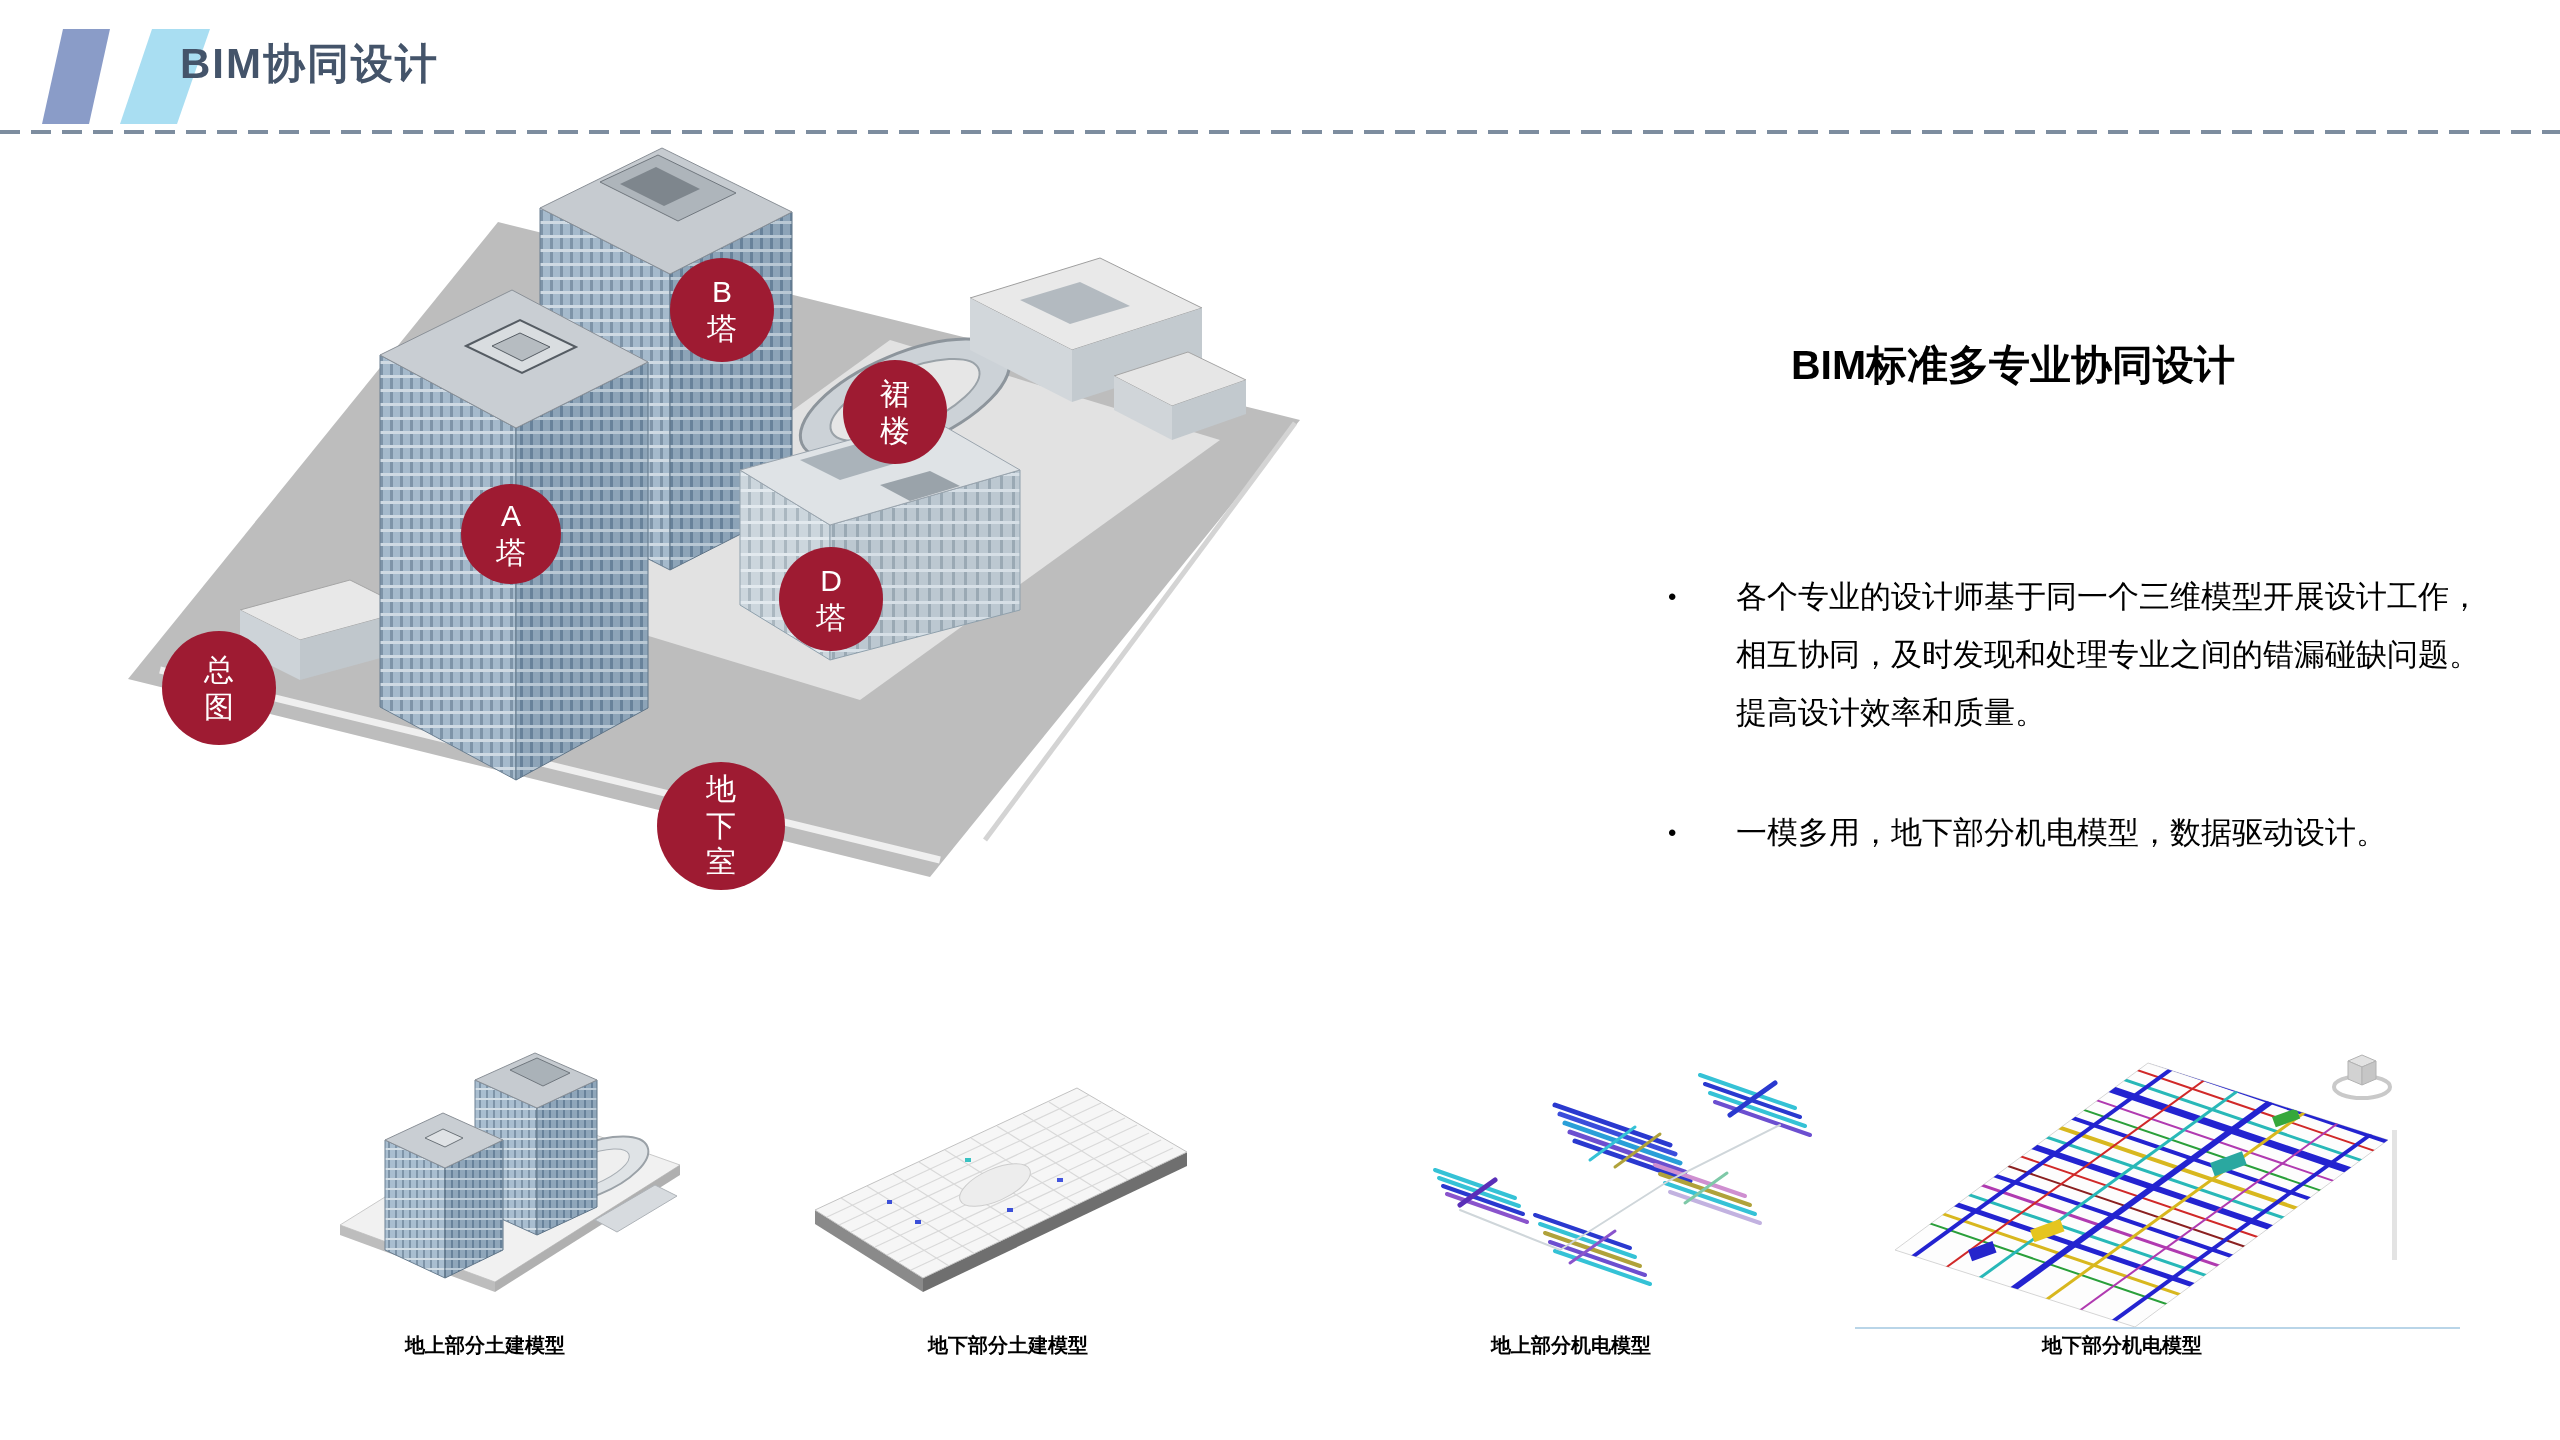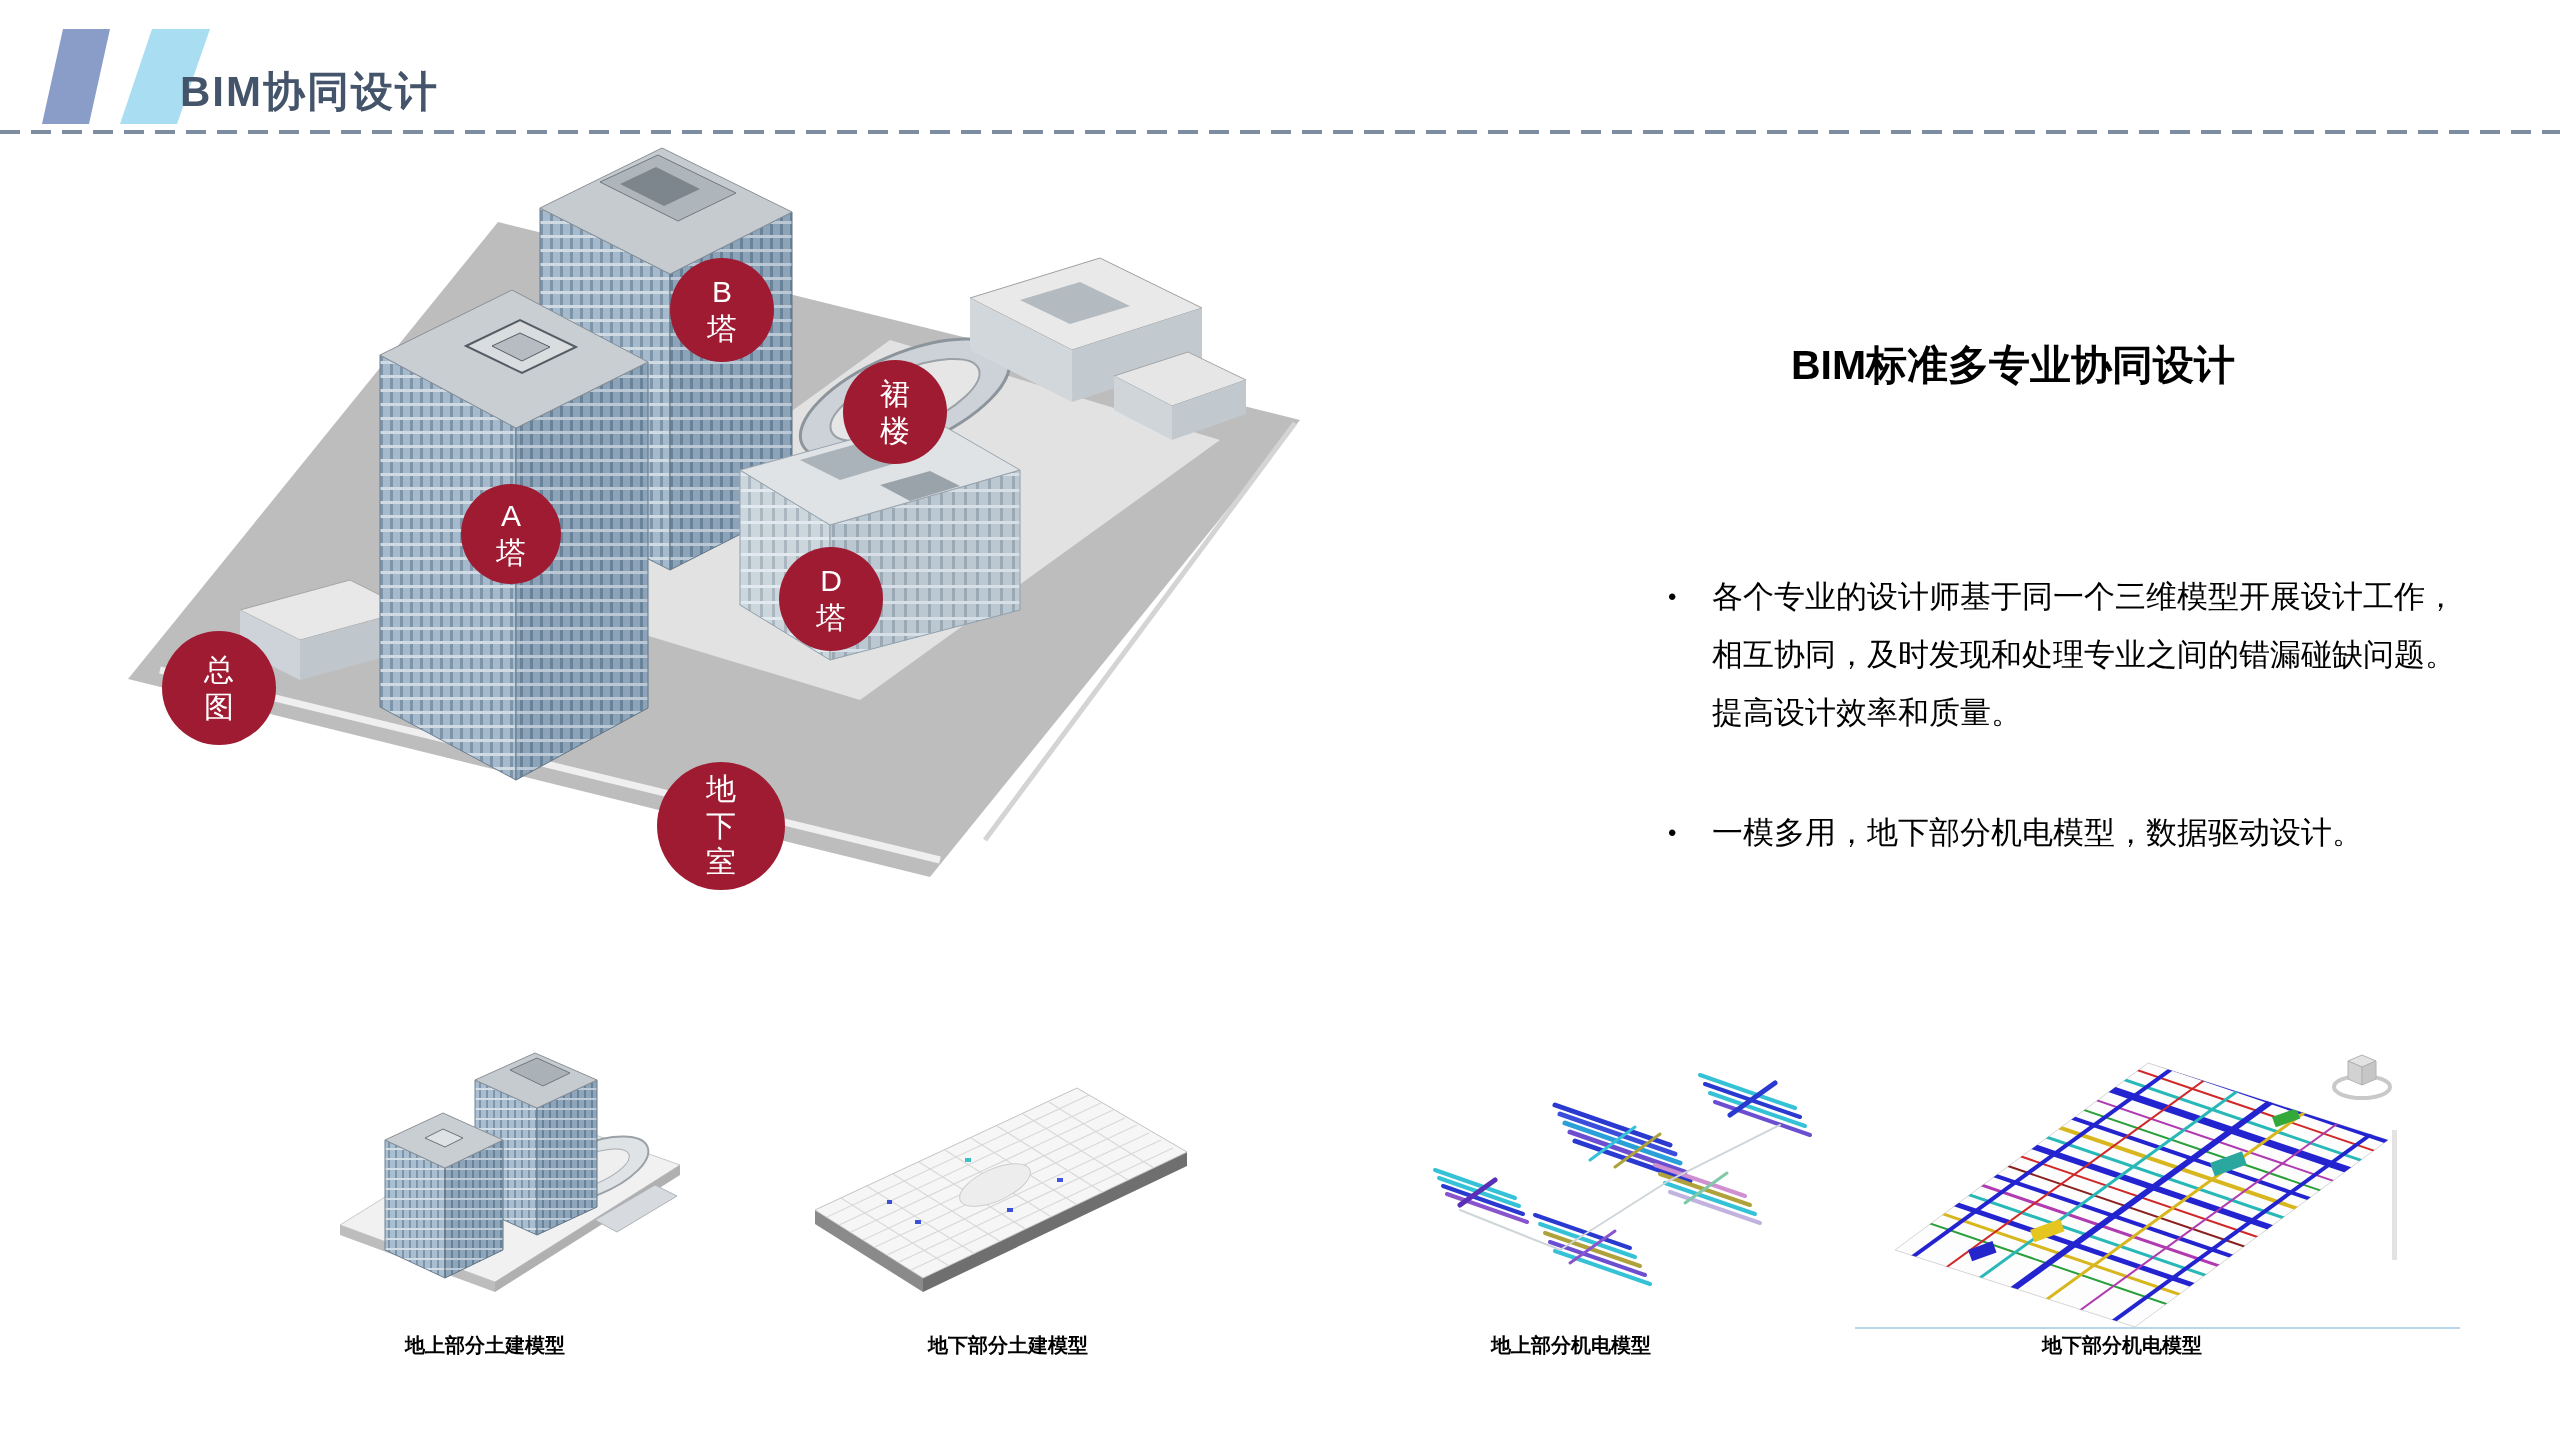--- a/index.html
+++ b/index.html
@@ -6,40 +6,40 @@
   body{width:2560px;height:1440px;position:relative;overflow:hidden;
        font-family:"Liberation Sans","DejaVu Sans",sans-serif;}
   .abs{position:absolute;}
 
   
   .logo-band{position:absolute;top:29px;height:95px;}
   .band1{left:42px;width:80px;background:#8a9cc8;
          clip-path:polygon(21px 0,68px 0,47px 95px,0 95px);}
   .band2{left:120px;width:90px;background:#a9def2;
          clip-path:polygon(32px 0,90px 0,57px 95px,0 95px);}
-  .page-title{left:180px;top:64px;font-size:42px;font-weight:700;
+  .page-title{left:180px;top:36px;font-size:42px;font-weight:700;
               color:#44546a;letter-spacing:2px;}
   .divider{left:0;top:130px;width:2560px;height:4px;
            background:repeating-linear-gradient(90deg,#7d8d9f 0 20px,transparent 20px 31px);}
 
   
   .badge{position:absolute;background:#9e1b32;border-radius:50%;
          color:#ffffff;display:flex;align-items:center;justify-content:center;
          text-align:center;z-index:5;}
   .badge span{white-space:pre-line;font-size:30px;line-height:1.25;}
   .badge.big span{font-size:30px;line-height:1.22;}
 
   
   .panel-heading{left:1653px;top:338px;width:720px;text-align:center;
                  font-size:41px;font-weight:700;color:#000000;}
   .bullets{left:1668px;top:568px;width:900px;}
   .bullet-row{display:flex;align-items:flex-start;}
   .bullet-row + .bullet-row{margin-top:62px;}
   .bullet-dot{width:44px;flex:0 0 44px;font-size:24px;line-height:58px;color:#000;}
-  .bullet-text{font-size:31px;line-height:58px;color:#000;white-space:pre-line;}
+  .bullet-text{font-size:31px;line-height:58px;color:#000;white-space:pre-line;margin-left:24px;}
 
   
   .caption{position:absolute;width:300px;text-align:center;top:1332px;
            font-size:20px;font-weight:700;color:#000000;}
   .underline4{left:1855px;top:1327px;width:605px;height:2px;background:#b9d5e8;}
 </style>
 </head>
 <body>
 
 <div class="logo-band band1 abs"></div>

